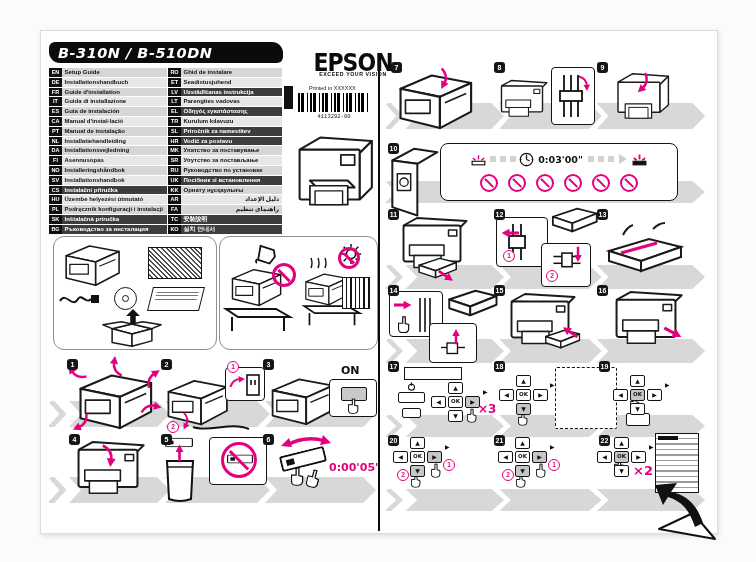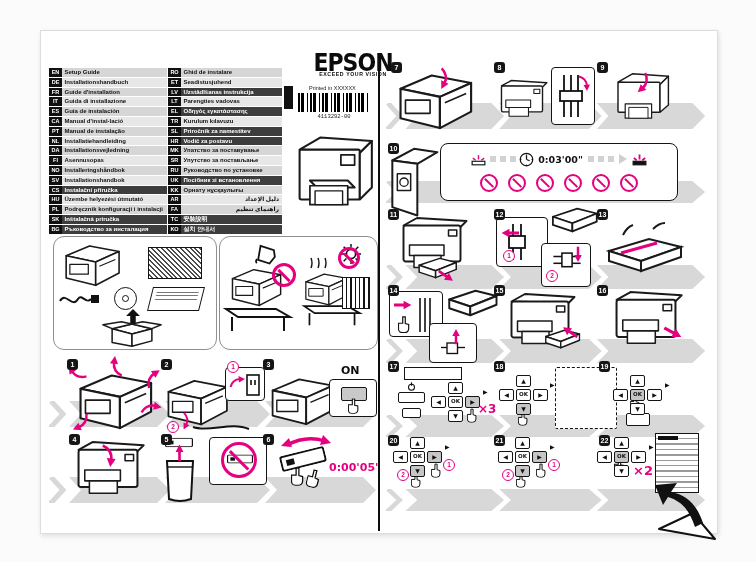--- a/index.html
+++ b/index.html
@@ -158,20 +158,21 @@
     </symbol>
     <symbol id="blkarrow" viewBox="0 0 24 26">
         <path d="M8,26 V10 H2 L12,0 L22,10 H16 V26 Z" fill="#111"></path>
       </symbol>
   </defs>
 </svg>
 
 <div class="sheet">
 
   
+  <div class="title">B-310N / B-510DN</div>
 
   <div class="lang-col" style="left:8px;width:118px;">
       <div class="lrow">
       <span class="lcode">EN</span>
       <span class="llabel">Setup Guide</span>
     </div>
       <div class="lrow">
       <span class="lcode">DE</span>
       <span class="llabel">Installationshandbuch</span>
     </div>

